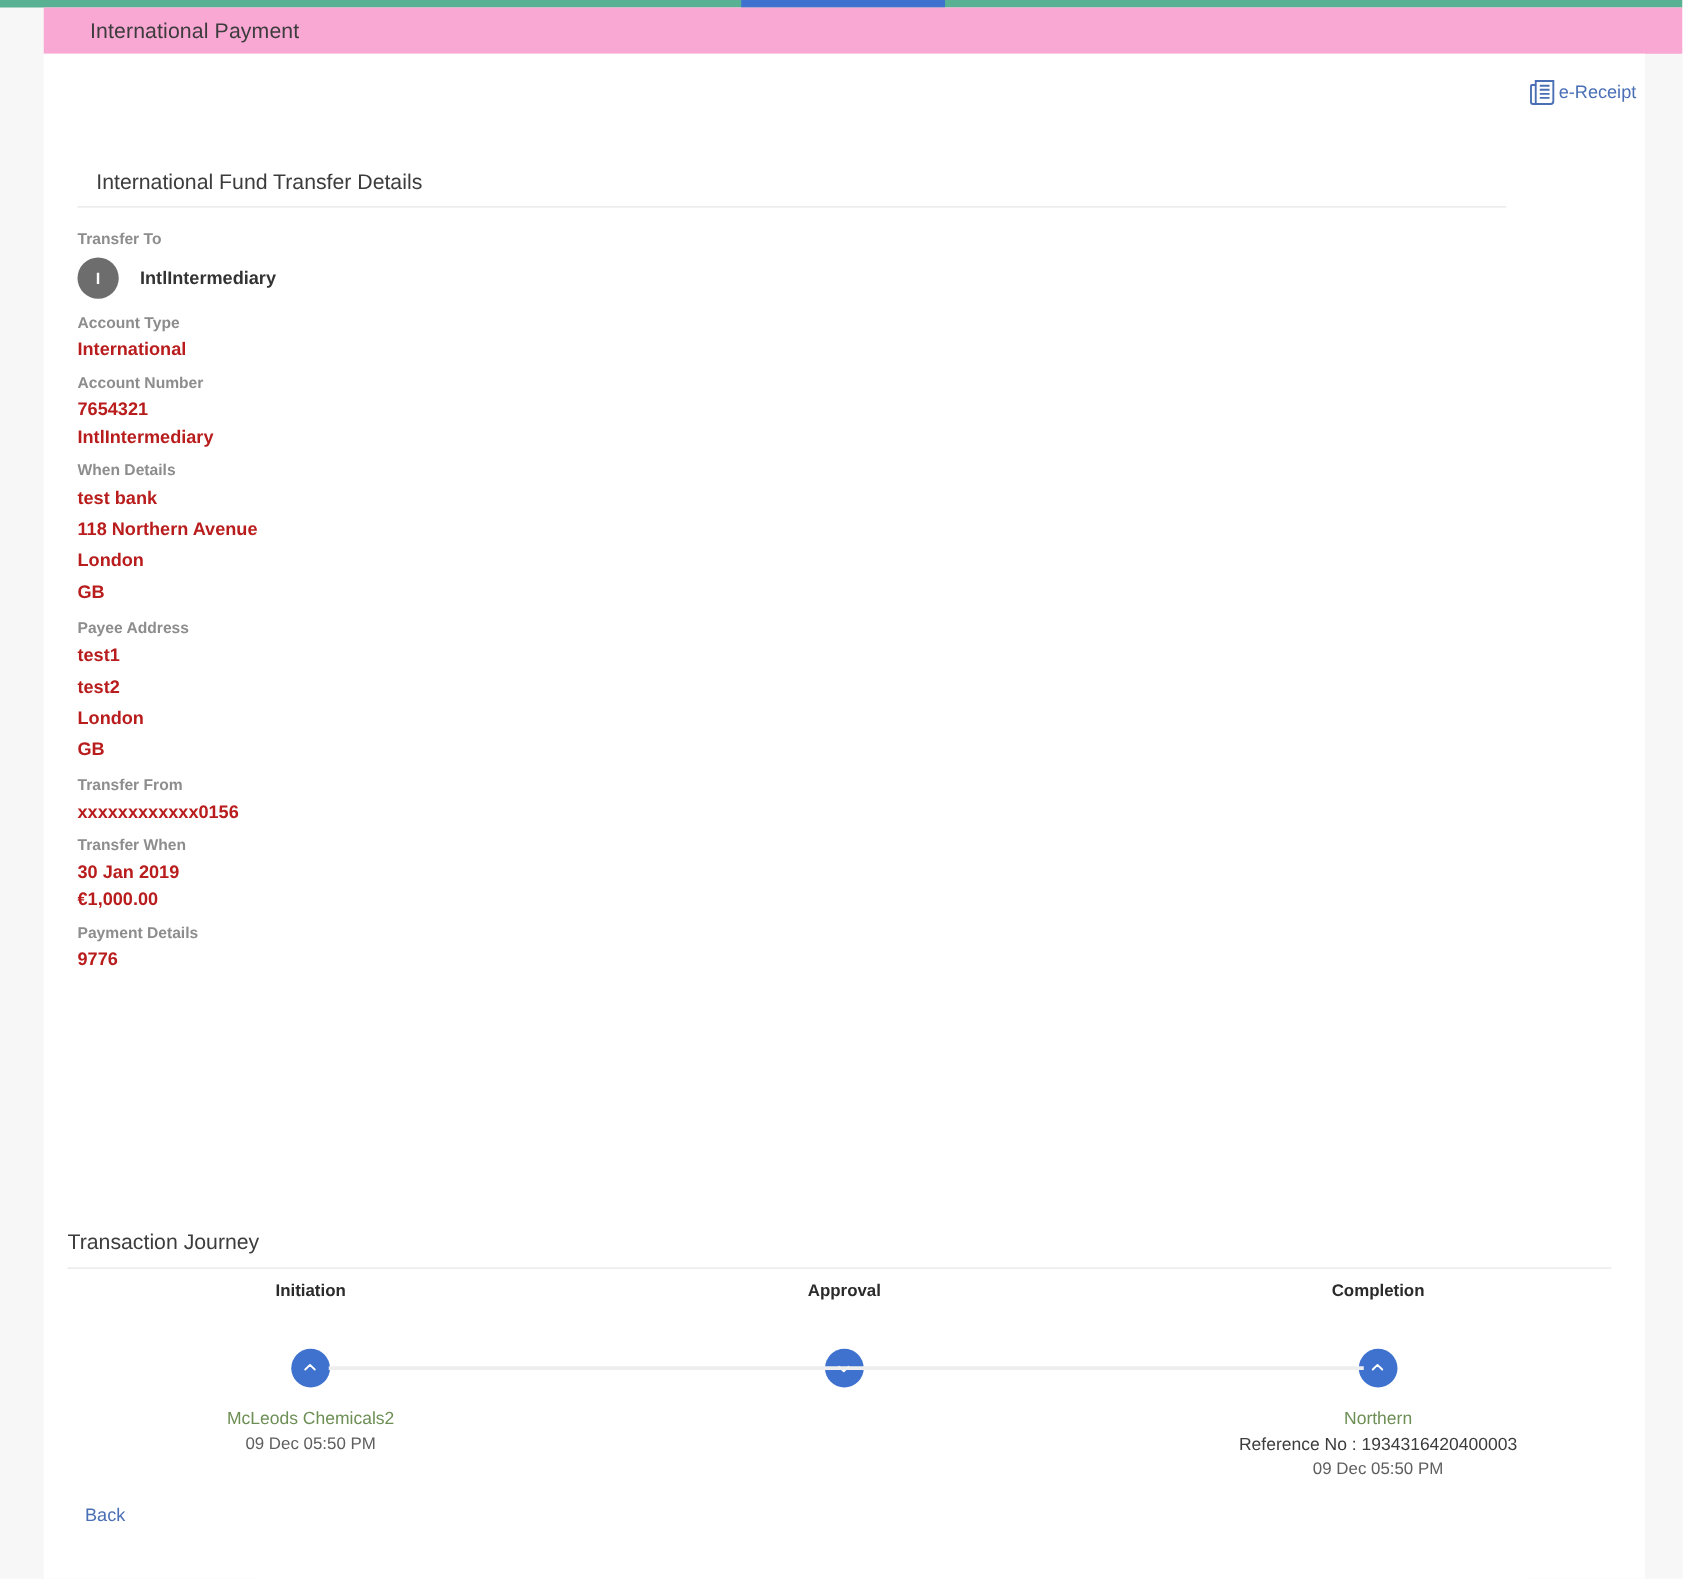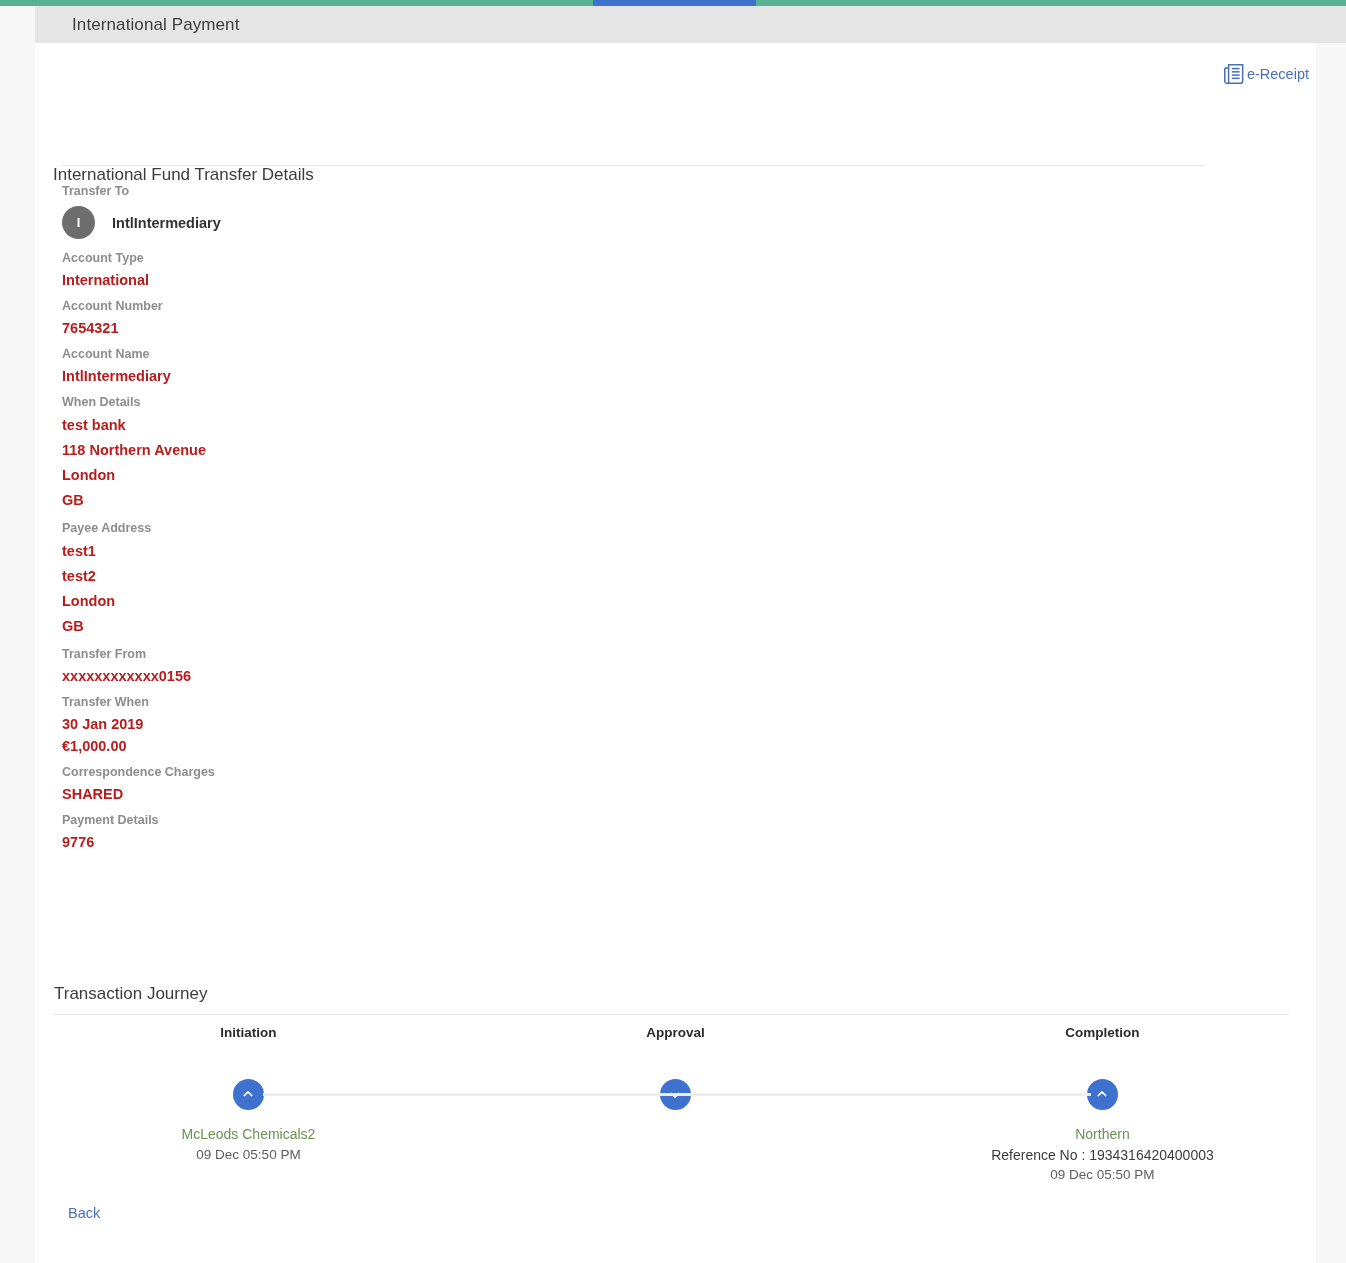--- a/index.html
+++ b/index.html
@@ -34,21 +34,21 @@
     background: #3f72cf;
   }
 
   
   #page-title-band {
     position: absolute;
     top: 6px;
     left: 35px;
     width: 1311px;
     height: 37px;
-    background: #e5e5e5;
+    background: #f9a8d4;
     display: flex;
     align-items: center;
   }
   #page-title {
     font-size: 17px;
     color: #3c3c3c;
     padding-left: 37px;
     font-weight: 400;
     letter-spacing: .1px;
   }
@@ -88,22 +88,21 @@
   .section-rule {
     height: 1px;
     background: #e6e6e6;
     border: 0;
     margin: 0;
   }
 
   #ift-title {
     position: absolute;
     top: 93px;
-    left: 18px;
-    margin-top: 29px;
+    left: 42px;
   }
   #ift-rule {
     position: absolute;
     top: 122px;
     left: 27px;
     width: 1143px;
   }
 
   
   #details {
@@ -280,21 +279,20 @@
     <div id="field-list">
         <div class="field">
           <div class="field-label">Account Type</div>
           <div class="field-value">International</div>
         </div>
         <div class="field">
           <div class="field-label">Account Number</div>
           <div class="field-value">7654321</div>
         </div>
         <div class="field">
-          <div class="field-label">Account Name</div>
           <div class="field-value">IntlIntermediary</div>
         </div>
         <div class="field multiline">
           <div class="field-label">When Details</div>
           <div class="field-value">test bank</div>
           <div class="field-value">118 Northern Avenue</div>
           <div class="field-value">London</div>
           <div class="field-value">GB</div>
         </div>
         <div class="field multiline">
@@ -307,24 +305,20 @@
         <div class="field">
           <div class="field-label">Transfer From</div>
           <div class="field-value">xxxxxxxxxxxx0156</div>
         </div>
         <div class="field">
           <div class="field-label">Transfer When</div>
           <div class="field-value">30 Jan 2019</div>
         </div>
         <div class="field">
           <div class="field-value">€1,000.00</div>
-        </div>
-        <div class="field">
-          <div class="field-label">Correspondence Charges</div>
-          <div class="field-value">SHARED</div>
         </div>
         <div class="field">
           <div class="field-label">Payment Details</div>
           <div class="field-value">9776</div>
         </div>
       </div>
   </div>
 
   <div id="journey-title" class="section-title">Transaction Journey</div>
   <hr id="journey-rule" class="section-rule">

